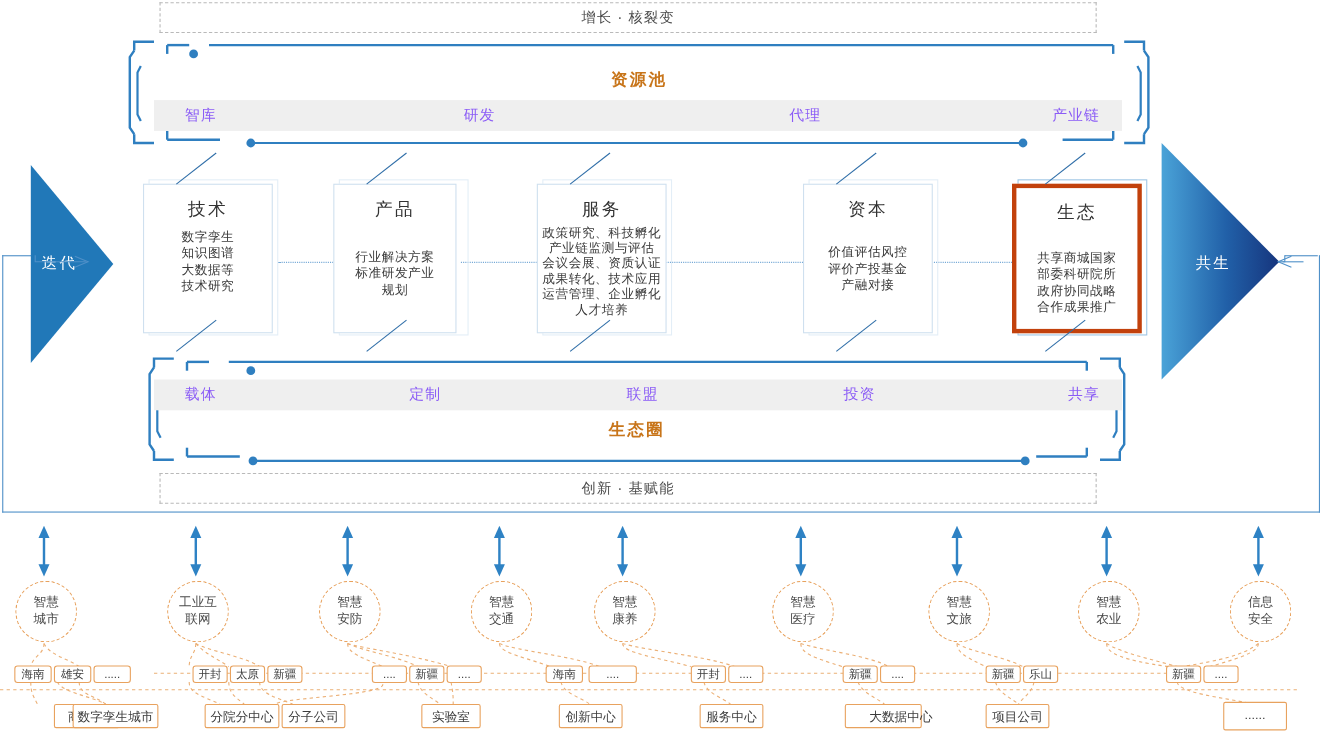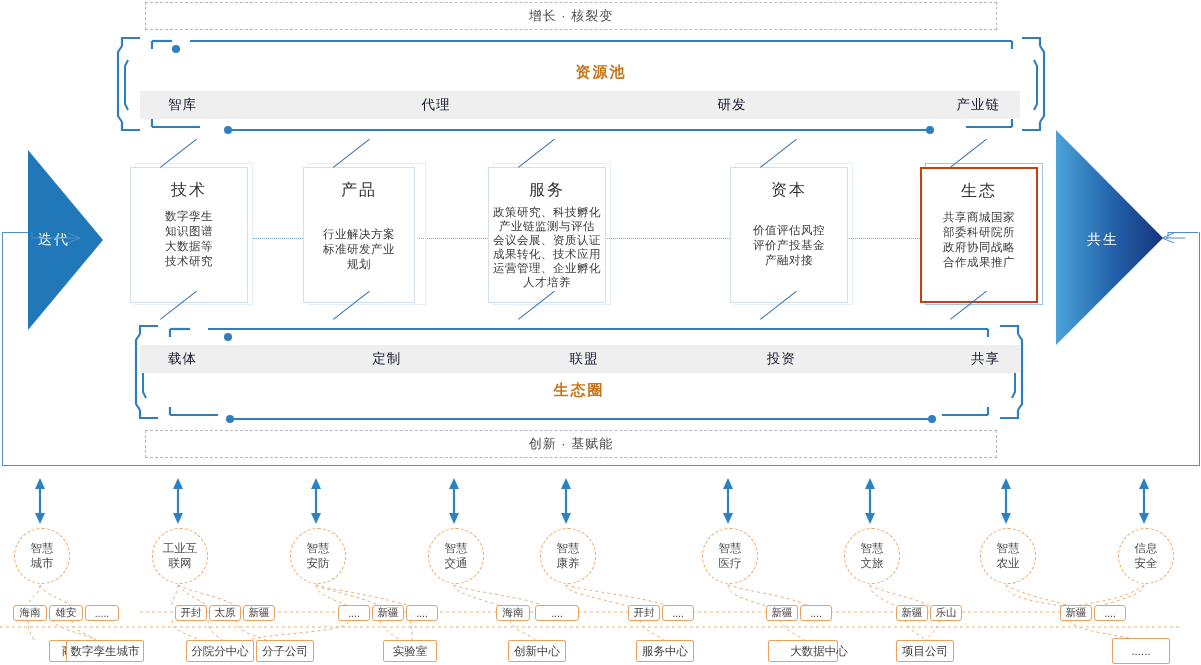--- a/index.html
+++ b/index.html
@@ -16,33 +16,33 @@
   .loop{position:absolute;border:1px solid #4f90c8;}
   
   .tri-left{
     position:absolute;width:0;height:0;
     border-top:90px solid transparent;border-bottom:90px solid transparent;
     border-left:75px solid #2178b8;
   }
   .tri-label{position:absolute;color:#fff;font-size:14px;letter-spacing:2px;}
   .pool-title{position:absolute;width:100%;text-align:center;color:#c8751a;font-size:15px;font-weight:bold;letter-spacing:2px;}
   .pool-row{position:absolute;background:#efefef;display:flex;align-items:center;}
-  .pool-cell{flex:1;text-align:center;color:#0f172a;font-size:13.5px;letter-spacing:1px;}
+  .pool-cell{flex:1;text-align:center;color:#8b5cf6;font-size:13.5px;letter-spacing:1px;}
   .pool-cell.left{text-align:left;padding-left:28px;flex:0 0 120px;}
   .pool-cell.right{text-align:right;padding-right:20px;flex:0 0 120px;}
   
   .card{
     position:absolute;background:#fff;border:1px solid #cfe0ef;
     box-sizing:border-box;
     display:flex;flex-direction:column;align-items:center;
   }
   .card-shadow{position:absolute;border:1px solid #e3eef7;box-sizing:border-box;}
   .card-title{margin-top:12px;font-size:16px;color:#333;letter-spacing:2px;}
   .card-body{margin-top:8px;font-size:11.5px;color:#3a3a3a;line-height:15px;text-align:center;letter-spacing:.5px;}
-  .card.hl{border:2px solid #c2410c;}
+  .card.hl{border:4px solid #c2410c;gap:16px;}
   .diag{position:absolute;height:1px;background:#2f6ea8;transform-origin:0 0;}
   .conn{position:absolute;height:0;border-top:1px dotted #76a9d6;}
   .circ{
     position:absolute;border-radius:50%;border:1px dashed #e8a25e;
     display:flex;flex-direction:column;align-items:center;justify-content:center;
     color:#4a4a4a;font-size:11.5px;line-height:15px;text-align:center;background:#fff;
   }
   .tag{
     position:absolute;border:1px solid #e8a25e;border-radius:3px;background:#fff;
     display:flex;align-items:center;justify-content:center;
@@ -113,25 +113,25 @@
     <path d="M 1012,127 L 1012,119" stroke="#2f7fc0" stroke-width="2.2" fill="none"></path>
     <path d="M 966,127 L 1012,127" stroke="#2f7fc0" stroke-width="2.2" fill="none"></path>
 
     <line x1="228" y1="130" x2="930" y2="130" stroke="#2f7fc0" stroke-width="2"></line>
     <circle cx="228" cy="130" r="4" fill="#2f7fc0"></circle>
     <circle cx="930" cy="130" r="4" fill="#2f7fc0"></circle>
 
     <circle cx="176" cy="49" r="4" fill="#2f7fc0"></circle>
   </svg>
 
-  <div class="pool-title" style="left:118px;top:63px;width:926px;padding-left:20px;">资源池</div>
+  <div class="pool-title" style="left:118px;top:63px;width:926px;">资源池</div>
   <div class="pool-row" style="left:140px;top:91px;width:880px;height:28px;">
     <div class="pool-cell left">智库</div>
+    <div class="pool-cell">研发</div>
     <div class="pool-cell">代理</div>
-    <div class="pool-cell">研发</div>
     <div class="pool-cell right">产业链</div>
   </div>
 
   <svg class="overlay" width="1201" height="665">
     <path d="M 158,326 L 140,326 L 140,334 M 140,334 L 136,340 L 136,404 L 140,410 M 140,410 L 140,418 L 158,418" stroke="#2f7fc0" stroke-width="2.2" fill="none"></path>
     <path d="M 1000,326 L 1018,326 L 1018,334 M 1018,334 L 1022,340 L 1022,404 L 1018,410 M 1018,410 L 1018,418 L 1000,418" stroke="#2f7fc0" stroke-width="2.2" fill="none"></path>
     <path d="M 146,348 L 143,354 L 143,392 L 146,398" stroke="#2f7fc0" stroke-width="2" fill="none"></path>
     <path d="M 1012,348 L 1015,354 L 1015,392 L 1012,398" stroke="#2f7fc0" stroke-width="2" fill="none"></path>
     <path d="M 170,329 L 190,329" stroke="#2f7fc0" stroke-width="2.2" fill="none"></path>
     <path d="M 208,329 L 988,329" stroke="#2f7fc0" stroke-width="2.2" fill="none"></path>

